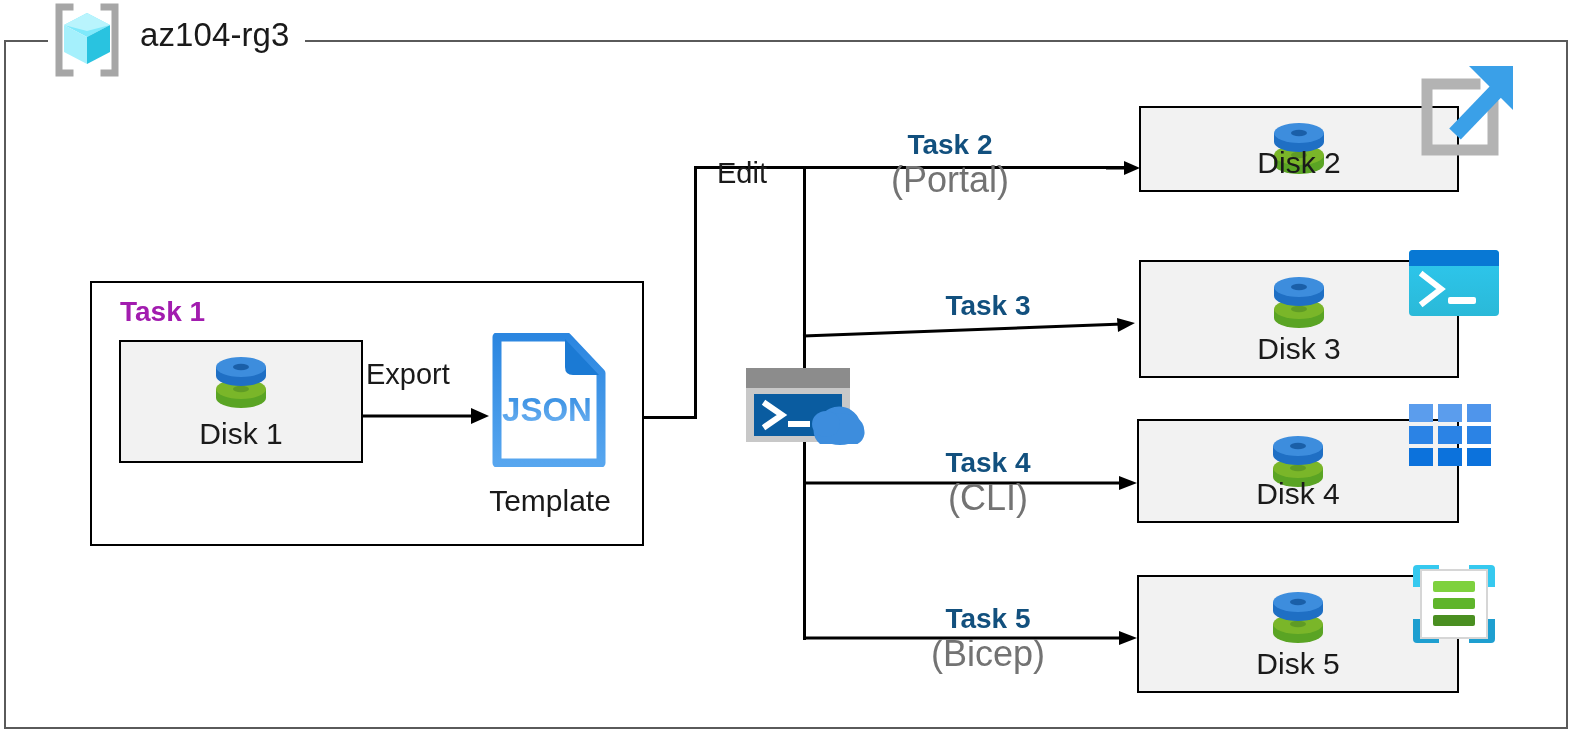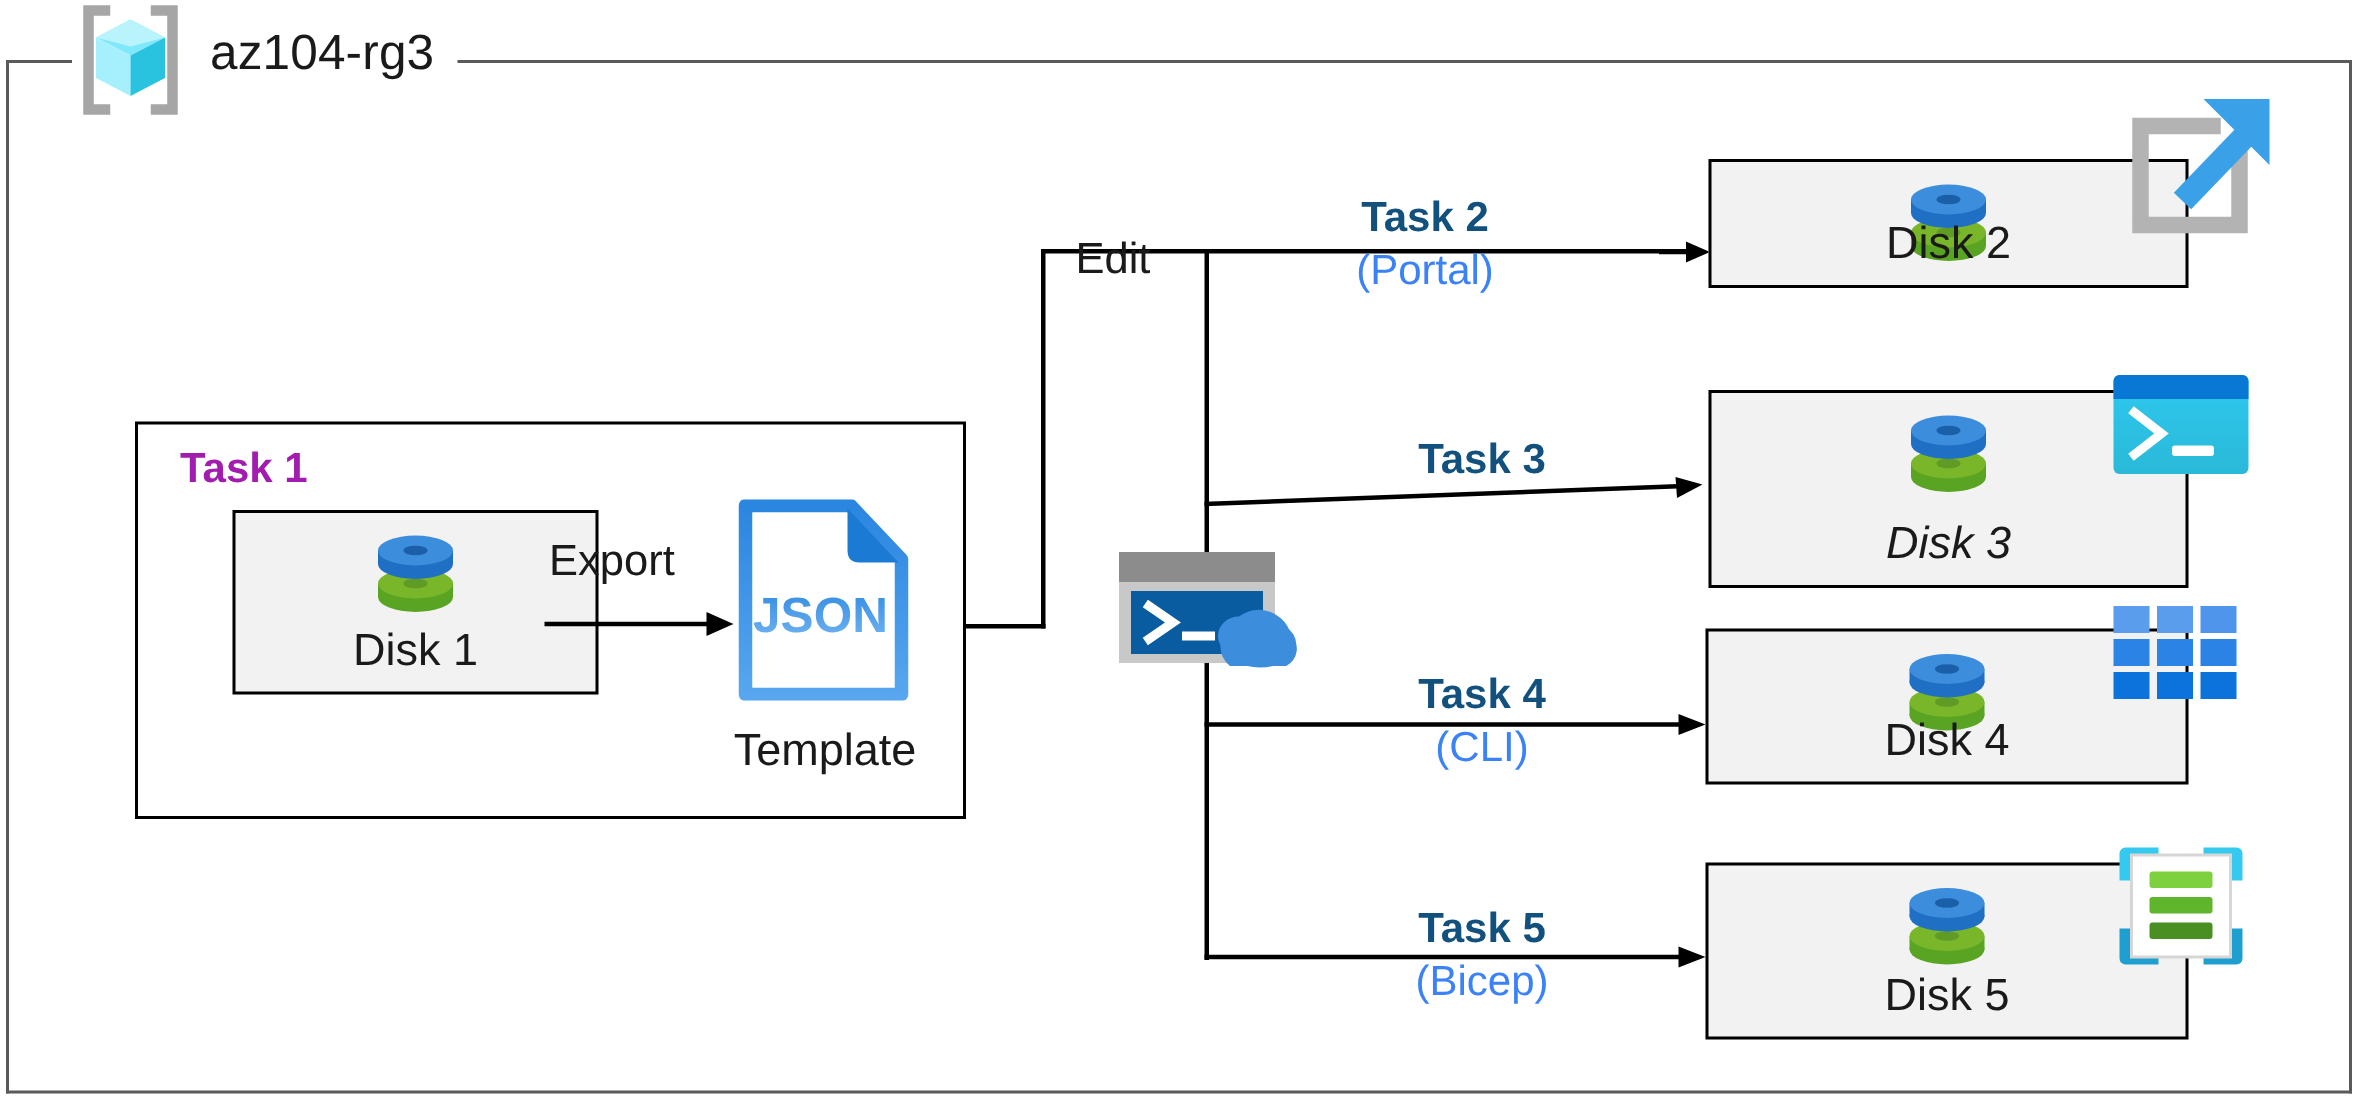--- a/index.html
+++ b/index.html
@@ -115,22 +115,22 @@
   }
   .edge-label .task-name {
     display: block;
     font-size: 28px;
     font-weight: bold;
     color: #12507e;
     line-height: 34px;
   }
   .edge-label .task-tool {
     display: block;
-    font-size: 28px;
-    color: #3b82f6;
+    font-size: 36px;
+    color: #737373;
     line-height: 36px;
   }
   .plain-label {
     position: absolute;
     font-size: 29px;
     color: #1a1a1a;
     white-space: nowrap;
   }
 
   
@@ -166,21 +166,21 @@
     <polygon points="16,23 39,35 39,62 16,50" fill="#a5f0fc"></polygon>
     <polygon points="62,23 39,35 39,62 62,50" fill="#29c3e0"></polygon>
     <polygon points="39,11 62,23 39,29 16,23" fill="#b9f4fd"></polygon>
   </svg>
 
   <div class="rg-title">az104-rg3</div>
 
   <div class="task1-box"></div>
   <div class="task1-label">Task 1</div>
 
-  <div class="disk-box" style="left:119px; top:340px; width:244px; height:123px;margin-left:36px;">
+  <div class="disk-box" style="left:119px; top:340px; width:244px; height:123px;">
     <svg class="disk-glyph" viewBox="0 0 62 56">
       <ellipse cx="31" cy="42" rx="25" ry="10" fill="#5aa424"></ellipse>
       <rect x="6" y="33" width="50" height="9" fill="#5aa424"></rect>
       <ellipse cx="31" cy="33" rx="25" ry="10" fill="#7ab629"></ellipse>
       <ellipse cx="31" cy="33" rx="8" ry="3.2" fill="#5f9b25"></ellipse>
       <ellipse cx="31" cy="20" rx="25" ry="10" fill="#1f6fc4"></ellipse>
       <rect x="6" y="11" width="50" height="9" fill="#1f6fc4"></rect>
       <ellipse cx="31" cy="11" rx="25" ry="10" fill="#3d8ddd"></ellipse>
       <ellipse cx="31" cy="11" rx="8" ry="3.2" fill="#1a5fa8"></ellipse>
     </svg>
@@ -261,21 +261,21 @@
   </svg>
 
   <svg class="arrow-svg" style="left:803px; top:312px; width:340px; height:32px;" viewBox="0 0 340 32">
     <line x1="0" y1="24" x2="320" y2="12" stroke="#000000" stroke-width="3"></line>
     <polygon points="332,11 314,6 315,20" fill="#000000"></polygon>
   </svg>
   <div class="edge-label" style="left:848px; top:289px; width:280px;">
     <span class="task-name">Task 3</span>
   </div>
 
-  <div class="disk-box" style="left:1139px; top:260px; width:320px; height:132px;font-style:italic;">
+  <div class="disk-box" style="left:1139px; top:260px; width:320px; height:118px;">
     <svg class="disk-glyph" viewBox="0 0 62 56">
       <ellipse cx="31" cy="42" rx="25" ry="10" fill="#5aa424"></ellipse>
       <rect x="6" y="33" width="50" height="9" fill="#5aa424"></rect>
       <ellipse cx="31" cy="33" rx="25" ry="10" fill="#7ab629"></ellipse>
       <ellipse cx="31" cy="33" rx="8" ry="3.2" fill="#5f9b25"></ellipse>
       <ellipse cx="31" cy="20" rx="25" ry="10" fill="#1f6fc4"></ellipse>
       <rect x="6" y="11" width="50" height="9" fill="#1f6fc4"></rect>
       <ellipse cx="31" cy="11" rx="25" ry="10" fill="#3d8ddd"></ellipse>
       <ellipse cx="31" cy="11" rx="8" ry="3.2" fill="#1a5fa8"></ellipse>
     </svg>

